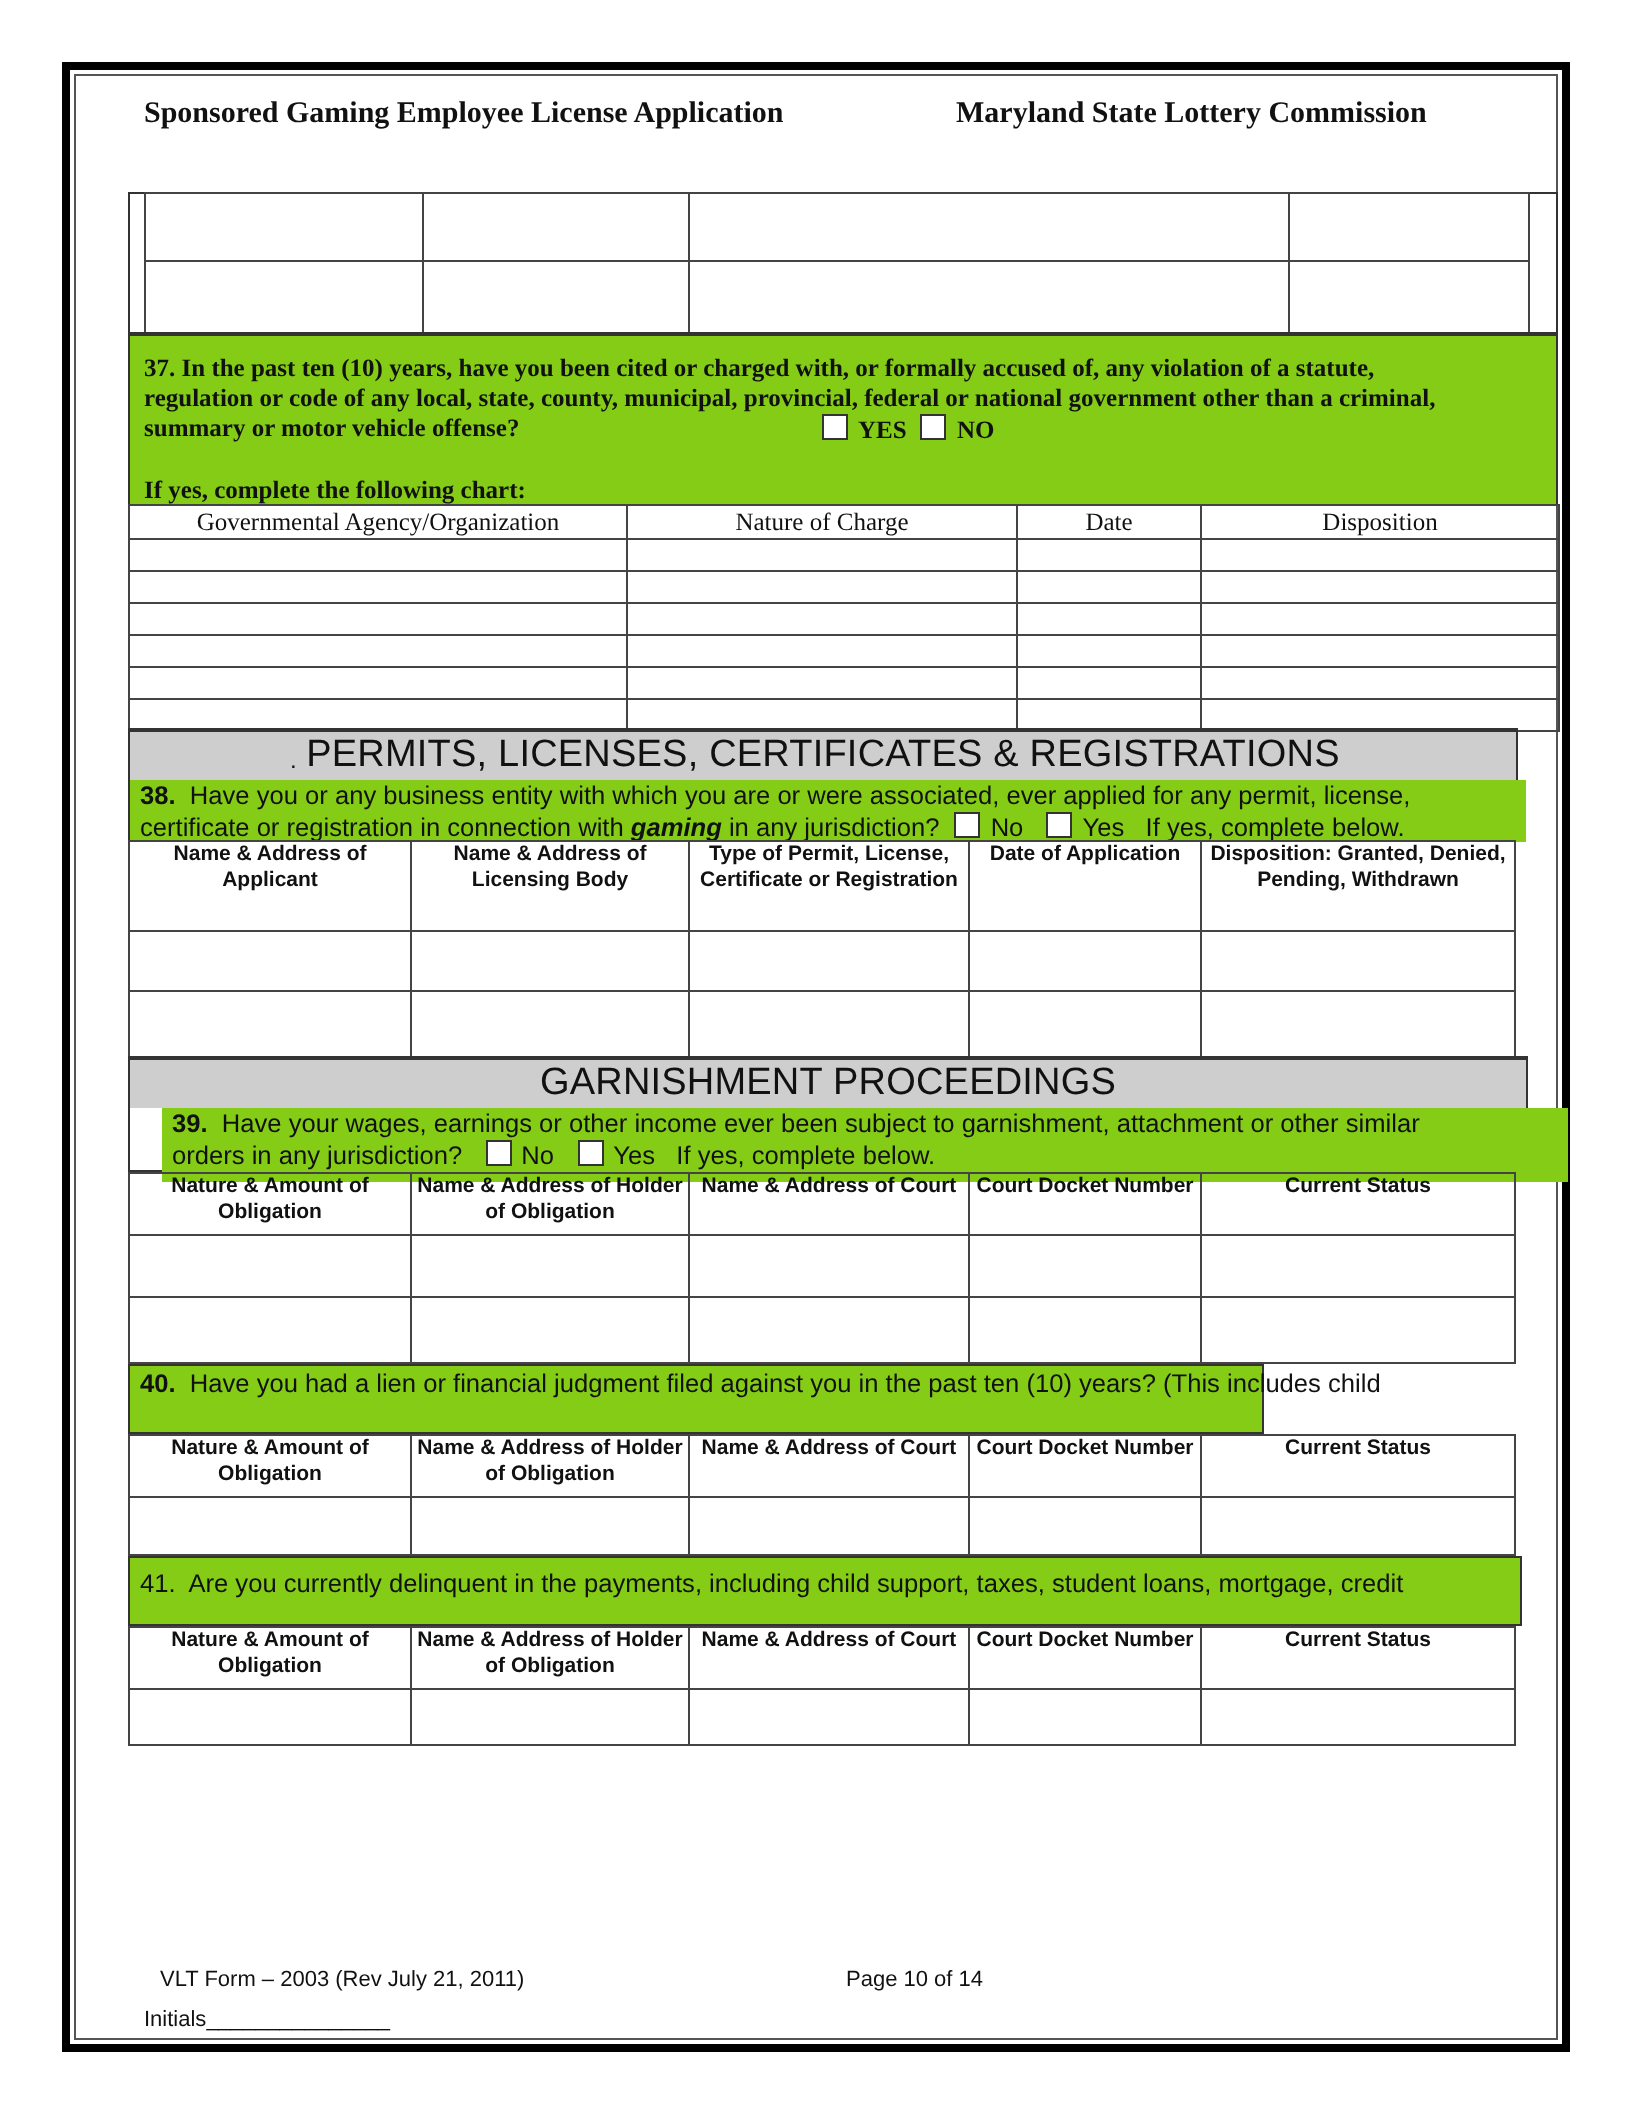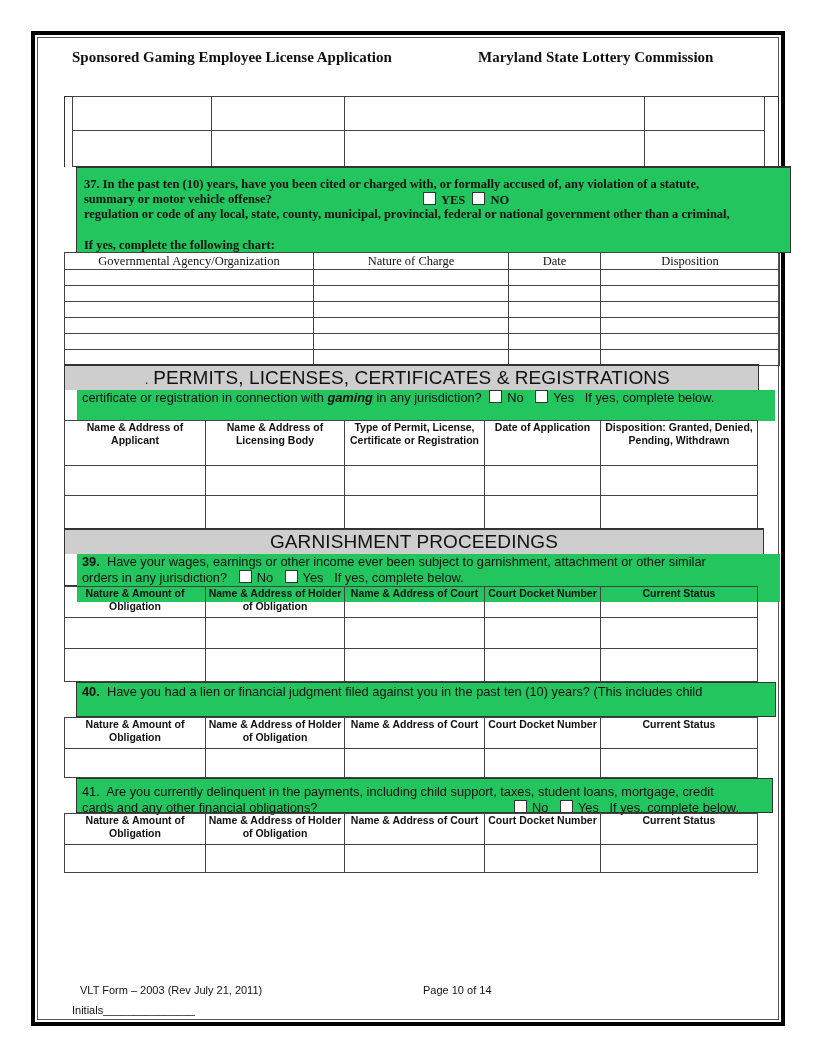--- a/index.html
+++ b/index.html
@@ -1,21 +1,21 @@
 <!DOCTYPE html>
 <html><head>
 <meta charset="utf-8">
 <style>
   html, body { margin: 0; padding: 0; background: #ffffff; }
   body { width: 816px; height: 1056px; position: relative; overflow: hidden; font-family: "Liberation Serif", serif; color: #111; }
   .abs { position: absolute; box-sizing: border-box; }
   .page-border-outer { left: 31px; top: 31px; width: 754px; height: 995px; border: 4px solid #000; }
   .page-border-inner { left: 37px; top: 37px; width: 742px; height: 983px; border: 1px solid #555; }
   .hdr { font-family: "Liberation Serif", serif; font-weight: bold; font-size: 15px; top: 49px; white-space: nowrap; }
-  .gray-q { background: #22c55e; margin-left: 12px; }
+  .gray-q { background: #84cc16; }
   .gray-title { background: #cecece; }
   .q37 { font-family: "Liberation Serif", serif; font-weight: bold; font-size: 12.5px; line-height: 15px; }
   .serif-hdr { font-family: "Liberation Serif", serif; font-size: 12.5px; text-align: center; line-height: 16px; }
   .sect-title { font-family: "Liberation Sans", sans-serif; font-size: 19px; text-align: center; line-height: 24px; letter-spacing: 0.1px; }
   .qtext { font-family: "Liberation Sans", sans-serif; font-size: 12.8px; line-height: 16px; padding-left: 5px; white-space: nowrap; }
   .colhdr { font-family: "Liberation Sans", sans-serif; font-weight: bold; font-size: 10.5px; line-height: 12.5px; text-align: center; padding-top: 6px; }
   .cb { display: inline-block; width: 11px; height: 11px; border: 1px solid #333; background: #fff; vertical-align: -1px; margin: 0 5px 0 4px; }
   .footer { font-family: Liberation Sans, sans-serif; font-size: 11px; white-space: nowrap; }
   table.grid { border-collapse: collapse; position: absolute; table-layout: fixed; }
   table.grid td { border: 1px solid #444; padding: 0; }
@@ -49,28 +49,28 @@
         <td></td>
         <td></td>
         <td></td>
   </tr>
 </tbody>
   </table>
 
 <div class="abs gray-q" style="left:64px; top:166px; width:715px; height:87px; border:1px solid #333; border-top:2px solid #333;">
   <div class="q37" style="position:absolute; left:7px; top:9px; white-space:nowrap;">
     <div>37.  In the past ten (10) years, have you been cited or charged with, or formally accused of, any violation of a statute,</div>
+    <div>regulation or code of any local, state, county, municipal, provincial, federal or national government other than a criminal,</div>
     <div style="position:relative; height:15px;">
       <span>summary or motor vehicle offense?</span>
       <span style="position:absolute; left:339px; top:0;">
         <span class="cb" style="margin-left:0;"></span><span>YES</span>
         <span class="cb"></span><span>NO</span>
       </span>
     </div>
-    <div>regulation or code of any local, state, county, municipal, provincial, federal or national government other than a criminal,</div>
   </div>
   <div class="q37" style="position:absolute; left:7px; top:70px; white-space:nowrap;">If yes, complete the following chart:</div>
 </div>
 
 <table class="grid" style="left:64px; top:252px; width:715px;">
   <colgroup>
       <col style="width:249px">
       <col style="width:195px">
       <col style="width:92px">
       <col style="width:179px">
@@ -120,20 +120,21 @@
       </tr>
 </tbody>
   </table>
 
 <div class="abs" style="left:64px; top:364px; width:695px; height:57px; border:1px solid #333; border-top:2px solid #333;">
   <div class="gray-title sect-title" style="position:absolute; left:0; top:0; width:100%; height:24px;">
     <span style="position:absolute; left:80px; top:2px; font-size:12px;">.</span>
     <span>PERMITS, LICENSES, CERTIFICATES &amp; REGISTRATIONS</span>
   </div>
   <div class="gray-q qtext" style="position:absolute; left:0; top:24px; width:100%; height:31px; padding-top:0;">
+    <div><b>38.</b>&nbsp; <span>Have you or any business entity with which you are or were associated, ever applied for any permit, license,</span></div>
     <div>
       <span>certificate or registration in connection with </span><b><i>gaming</i></b><span> in any jurisdiction?</span>
       <span class="cb"></span><span>No</span>
       <span class="cb" style="margin-left:8px;"></span><span>Yes</span>&nbsp;&nbsp;
       <span>If yes, complete below.</span>
     </div>
   </div>
 </div>
 
 <table class="grid" style="left:64px; top:420px; width:693px;">
@@ -164,21 +165,21 @@
         <td></td>
         <td></td>
         <td></td>
         <td></td>
       </tr>
 </tbody>
   </table>
 
 <div class="abs" style="left:64px; top:528px; width:700px; height:58px; border:1px solid #333; border-top:2px solid #333;">
   <div class="gray-title sect-title" style="position:absolute; left:0; top:0; width:100%; height:24px;">GARNISHMENT PROCEEDINGS</div>
-  <div class="gray-q qtext" style="position:absolute; left:0; top:24px; width:100%; height:48px;">
+  <div class="gray-q qtext" style="position:absolute; left:16px; top:24px; width:100%; height:37px;">
     <div><b>39.</b>&nbsp; <span>Have your wages, earnings or other income ever been subject to garnishment, attachment or other similar</span></div>
     <div>
       <span>orders in any jurisdiction?</span>
       <span class="cb" style="margin-left:8px;"></span><span>No</span>
       <span class="cb" style="margin-left:8px;"></span><span>Yes</span>&nbsp;&nbsp;
       <span>If yes, complete below.</span>
     </div>
   </div>
 </div>
 
@@ -208,21 +209,21 @@
   <tr style="height:33px">
         <td></td>
         <td></td>
         <td></td>
         <td></td>
         <td></td>
       </tr>
 </tbody>
   </table>
 
-<div class="abs gray-q qtext" style="left:64px; top:682px; width:700px; height:35px; border:1px solid #333; padding-top:1px;">
+<div class="abs gray-q qtext" style="left:64px; top:682px; width:568px; height:35px; border:1px solid #333; padding-top:1px;text-align:right;">
   <div><b>40.</b>&nbsp; <span>Have you had a lien or financial judgment filed against you in the past ten (10) years? (This includes child</span></div>
 </div>
 
 <table class="grid" style="left:64px; top:717px; width:693px;">
   <colgroup>
       <col style="width:141px">
       <col style="width:139px">
       <col style="width:140px">
       <col style="width:116px">
       <col style="width:157px">
@@ -240,28 +241,20 @@
         <td></td>
         <td></td>
         <td></td>
         <td></td>
       </tr>
 </tbody>
   </table>
 
 <div class="abs gray-q qtext" style="left:64px; top:778px; width:697px; height:35px; border:1px solid #333; padding-top:5px;">
   <div><span>41.</span>&nbsp; <span>Are you currently delinquent in the payments, including child support, taxes, student loans, mortgage, credit</span></div>
-  <div style="position:relative;">
-    <span>cards and any other financial obligations?</span>
-    <span style="position:absolute; left:432px; top:0;">
-      <span class="cb" style="margin-left:0;"></span><span>No</span>
-      <span class="cb" style="margin-left:8px;"></span><span>Yes</span>&nbsp;&nbsp;
-      <span>If yes, complete below.</span>
-    </span>
-  </div>
 </div>
 
 <table class="grid" style="left:64px; top:813px; width:693px;">
   <colgroup>
       <col style="width:141px">
       <col style="width:139px">
       <col style="width:140px">
       <col style="width:116px">
       <col style="width:157px">
     </colgroup>

